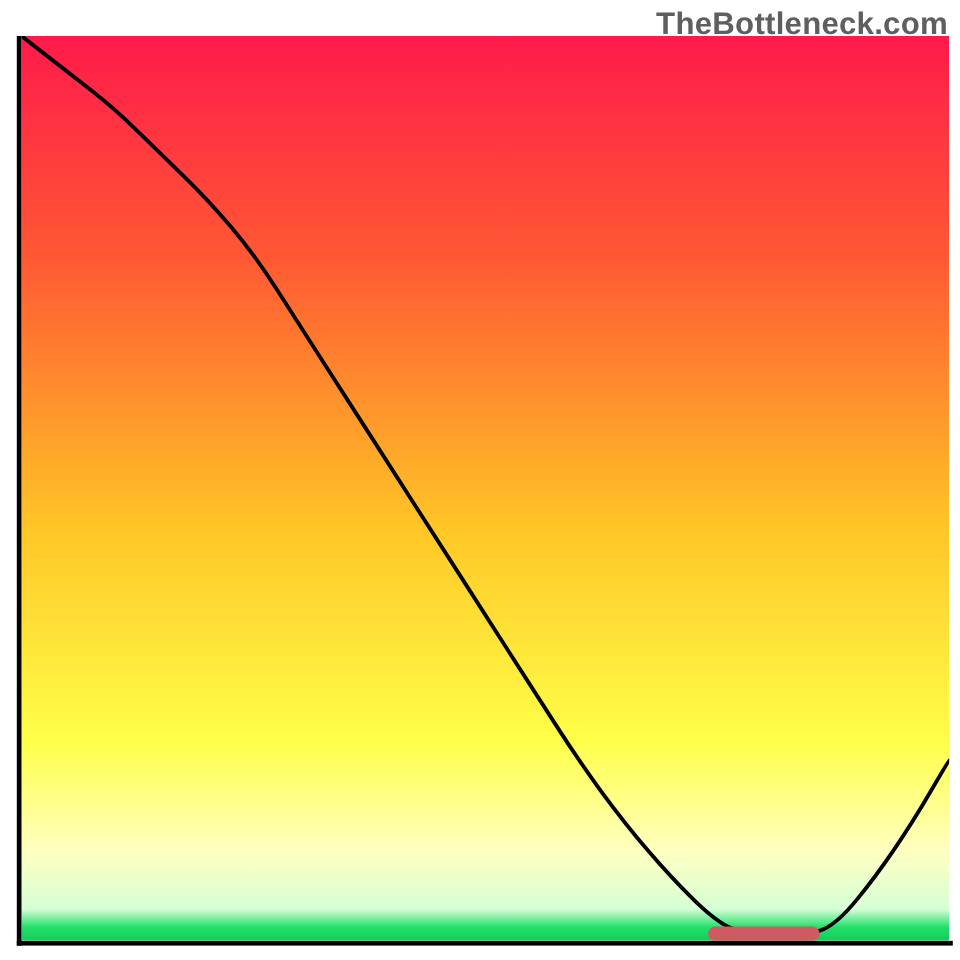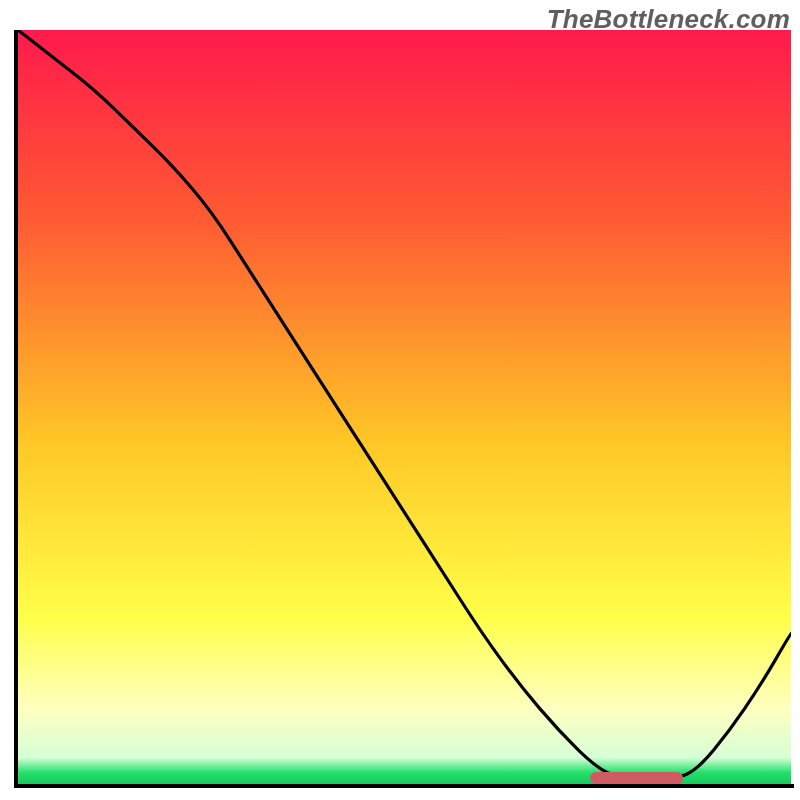--- a/index.html
+++ b/index.html
@@ -8,21 +8,20 @@
     width: 800px;
     height: 800px;
     background: #ffffff;
     font-family: Arial, Helvetica, sans-serif;
     overflow: hidden;
   }
   .container {
     position: relative;
     width: 800px;
     height: 580px;
-    font-style: italic;
   }
   .watermark {
     position: absolute;
     top: 4px;
     right: 10px;
     font-size: 26px;
     font-weight: 600;
     color: #5f5f5f;
     letter-spacing: 0.2px;
     z-index: 20;

